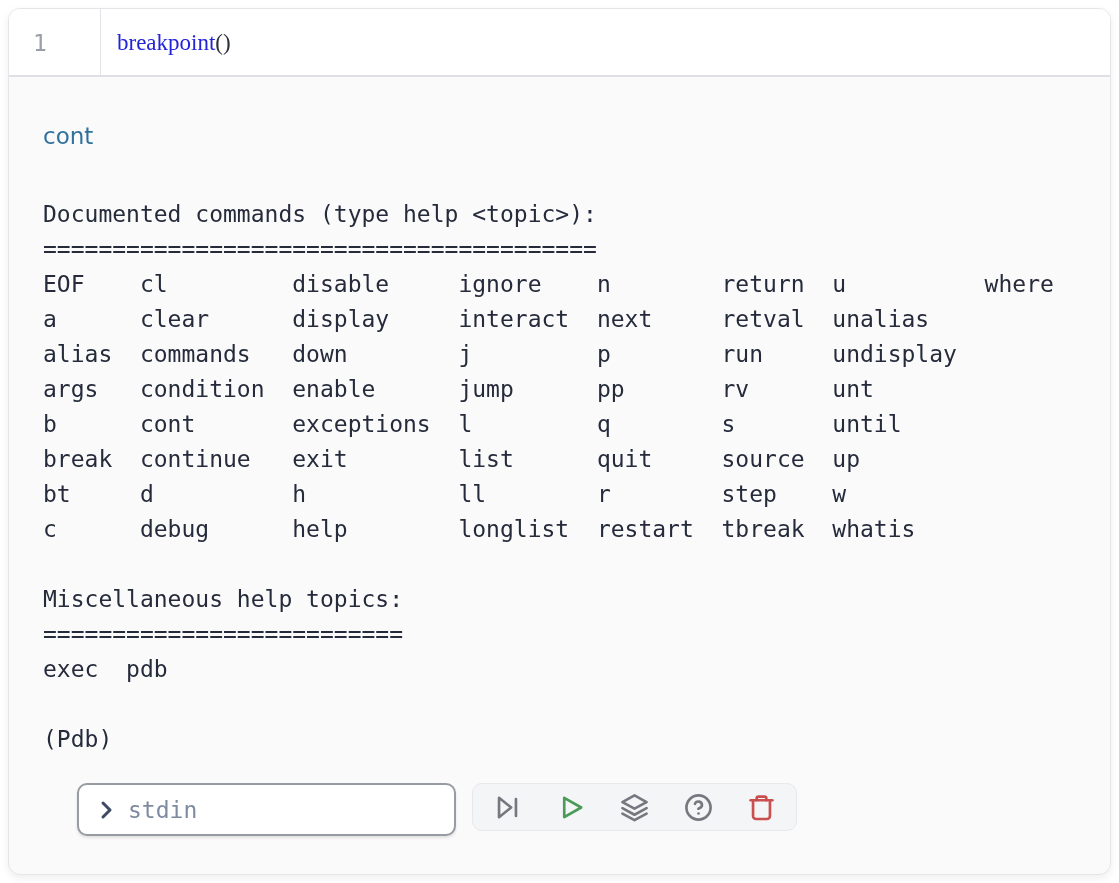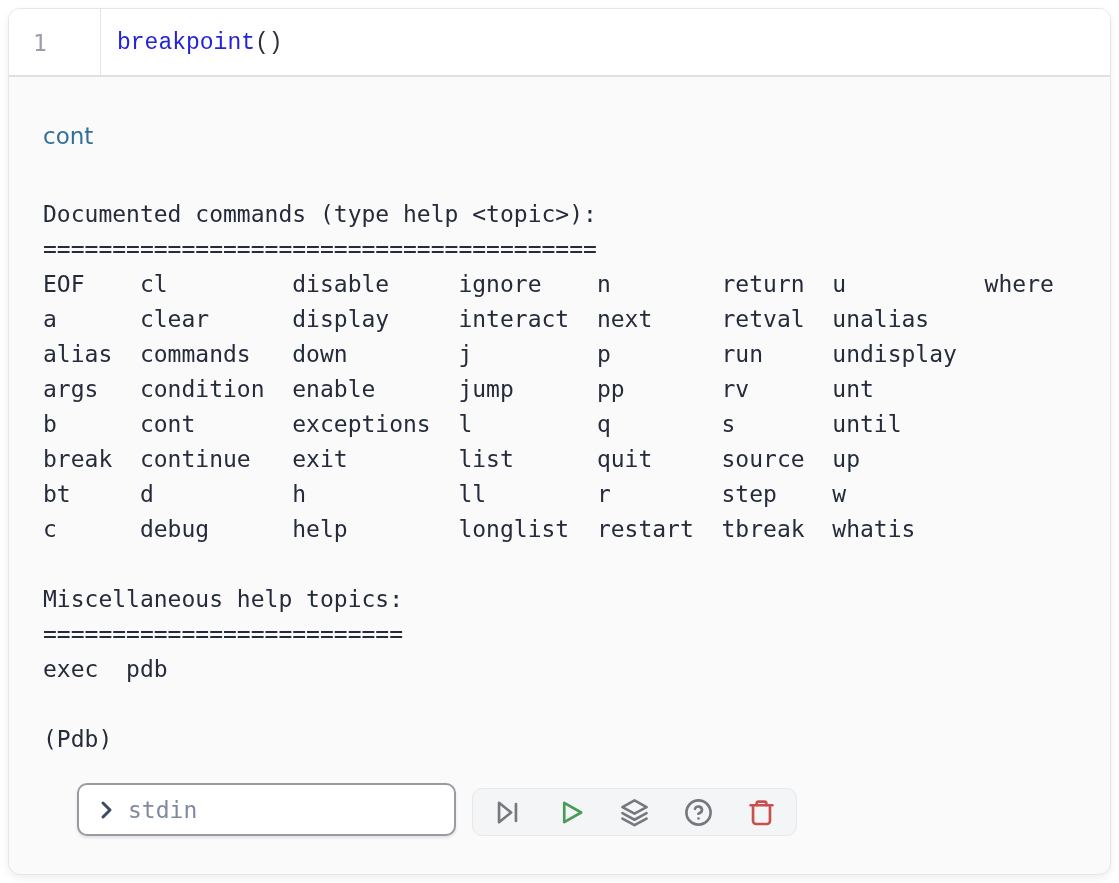--- a/index.html
+++ b/index.html
@@ -24,41 +24,41 @@
   }
   .gutter {
     width: 92px; flex: 0 0 92px;
     border-right: 1.5px solid #e4e4e8;
     padding: 18px 0 0 24px;
     font-family: "DejaVu Sans Mono", "Liberation Mono", monospace;
     font-size: 23px; line-height: 32px; color: #9a9ea6;
   }
   .editor-code {
     padding: 18px 0 1px 16px;
-    font-family: Liberation Mono, monospace;
+    font-family: Liberation Serif, serif;
     font-size: 23px; line-height: 32px; color: #2a2f3a;
     flex: 1 1 auto; cursor: text;
   }
   .tok-builtin { color: #2323d8; }
 
   
   .output { padding: 44px 34px 0 34px; }
   .help-cmd {
     font-size: 23px; line-height: 30px;
     color: #30719b; margin-bottom: 46px;
   }
   .console {
     font-family: "DejaVu Sans Mono", "Liberation Mono", monospace;
     font-size: 23px; line-height: 35px;
     color: #252b3b; white-space: pre;
   }
 
   
   .controls-row {
-    display: flex; align-items: flex-end;
+    display: flex; align-items: flex-start;
     margin: 26px 0 0 34px;
   }
   .stdin-box {
     display: flex; align-items: center;
     width: 379px; height: 53px;
     background: #ffffff;
     border: 2px solid #979ba2;
     border-radius: 10px;
     padding: 0 14px 0 15px;
     box-shadow: 0 2px 3px rgba(0,0,0,0.10);

